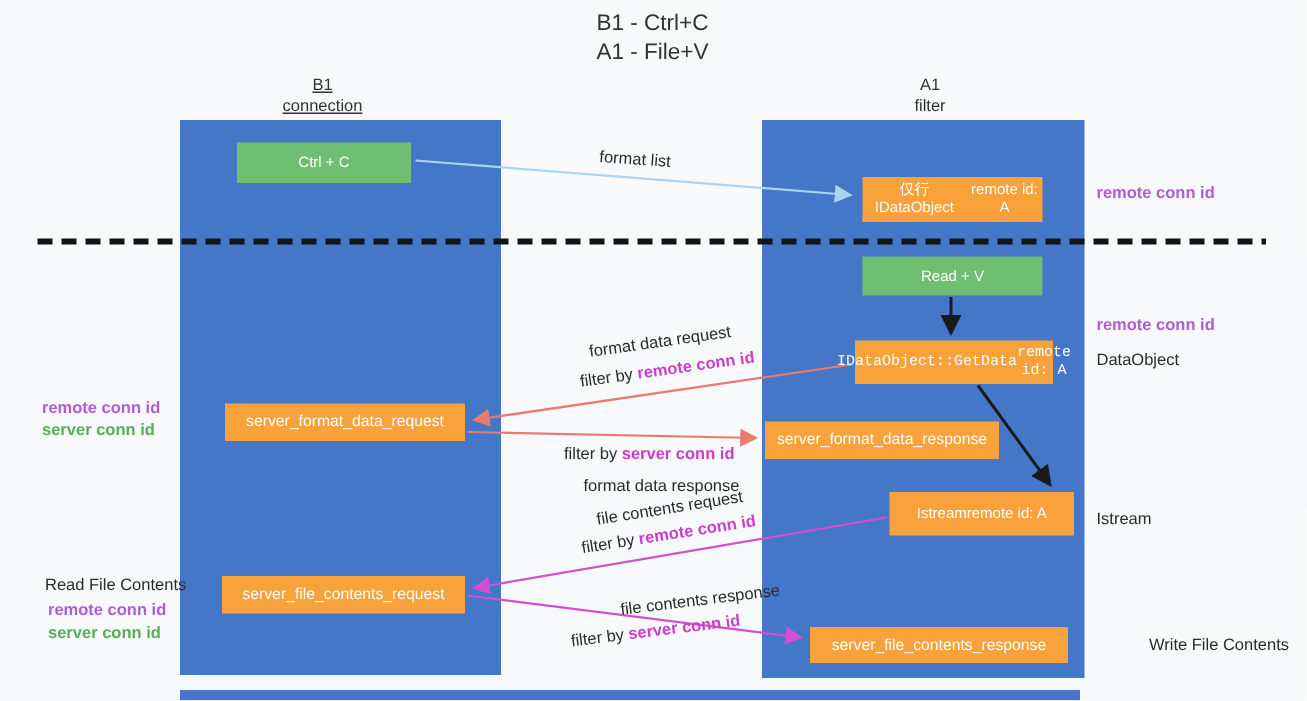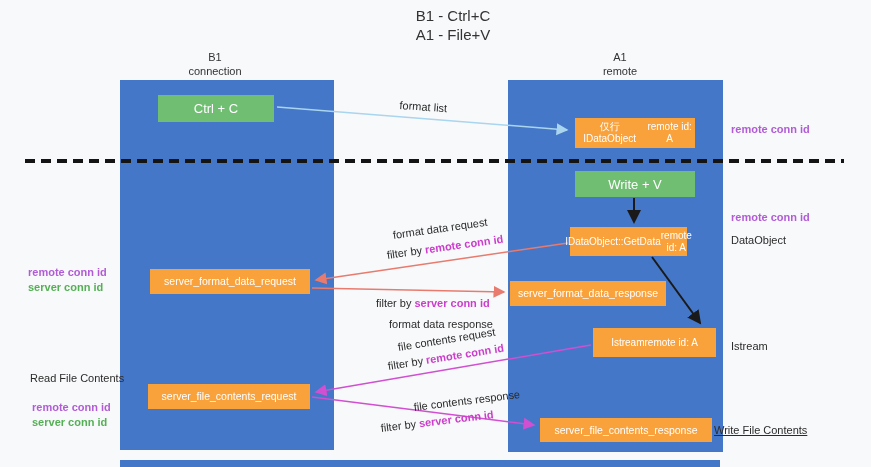--- a/index.html
+++ b/index.html
@@ -1,23 +1,23 @@
 <!DOCTYPE html>
 <html><head>
 <meta charset="utf-8">
 <style>
   * { margin:0; padding:0; box-sizing:border-box; }
   html,body { background:#ffffff; font-family:"Liberation Sans", sans-serif; }
   .canvas { position:relative; width:871px; height:467px; background:#f8f9fb; overflow:hidden; }
-  .title { position:absolute; left:348px; top:6px; width:210px; text-align:center;
+  .title { position:absolute; left:330px; top:6px; width:210px; text-align:center;
            font-size:15px; color:#333; line-height:19px; }
   .col-header { position:absolute; text-align:center; font-size:11px; color:#333; line-height:14px; }
   .lane { position:absolute; background:#4577c8; }
   .gbox { position:absolute; background:#6fbe72; color:#fff; display:flex; align-items:center;
-          justify-content:center; font-size:13px; }
+          justify-content:center; font-size:10px; }
   .obox { position:absolute; background:#f9a13b; color:#fff; display:flex; flex-direction:row;
           align-items:center; justify-content:center; text-align:center; font-size:10.5px; line-height:13px; }
   .obox.small { font-size:10px; line-height:12px; }
   .lbl { position:absolute; font-size:11px; color:#2b2b2b; white-space:nowrap; }
   .purple { color:#b15cd6; font-weight:bold; }
   .green-t { color:#55b055; font-weight:bold; }
   .hl-magenta { color:#cb3ecb; font-weight:bold; }
   .filter-prefix { margin-right:3px; }
   .rot { transform-origin:left top; }
   svg.arrows { position:absolute; left:0; top:0; pointer-events:none; }
@@ -25,27 +25,27 @@
 </head>
 <body>
 
 <div class="canvas">
 
   <div class="title">
     <div>B1 - Ctrl+C</div>
     <div>A1 - File+V</div>
   </div>
 
-  <div class="col-header" style="left:170px; top:50px; width:90px;">
+  <div class="col-header" style="left:170px; top:50px; width:90px;text-decoration:underline;">
     <div>B1</div>
     <div>connection</div>
   </div>
   <div class="col-header" style="left:575px; top:50px; width:90px;">
     <div>A1</div>
-    <div>remote</div>
+    <div>filter</div>
   </div>
 
   <div class="lane" style="left:120px; top:80px; width:214px; height:370px;"></div>
   <div class="lane" style="left:508px; top:80px; width:215px; height:372px;"></div>
   <div class="lane" style="left:120px; top:460px; width:600px; height:7px;"></div>
 
   <svg class="arrows" width="871" height="467" viewBox="0 0 871 467">
     <defs>
       <marker id="ah-blue" markerWidth="9" markerHeight="9" refX="7" refY="4" orient="auto">
         <path d="M0,0 L8,4 L0,8 Z" fill="#a9d5ee"></path>
@@ -75,28 +75,28 @@
 
     <line x1="591" y1="345" x2="316" y2="392" stroke="#d14fd1" stroke-width="1.5" marker-end="url(#ah-magenta)"></line>
 
     <line x1="312" y1="397" x2="534" y2="425" stroke="#d14fd1" stroke-width="1.5" marker-end="url(#ah-magenta)"></line>
   </svg>
 
   <div class="gbox" style="left:158px; top:95px; width:116px; height:27px;">
     <span>Ctrl + C</span>
   </div>
   <div class="gbox" style="left:575px; top:171px; width:120px; height:26px;">
-    <span>Write + V</span>
+    <span>Read + V</span>
   </div>
 
   <div class="obox small" style="left:575px; top:118px; width:120px; height:30px;">
     <div>仅行IDataObject</div>
     <div>remote id: A</div>
   </div>
-  <div class="obox small" style="left:570px; top:227px; width:117px; height:29px;">
+  <div class="obox small" style="left:570px; top:227px; width:132px; height:29px;font-family:Liberation Mono, monospace;">
     <div>IDataObject::GetData</div>
     <div>remote id: A</div>
   </div>
   <div class="obox small" style="left:593px; top:328px; width:123px; height:29px;">
     <div>Istream</div>
     <div>remote id: A</div>
   </div>
 
   <div class="obox" style="left:150px; top:269px; width:160px; height:25px;">
     <span>server_format_data_request</span>
@@ -130,21 +130,21 @@
 
   <div class="lbl rot" style="left:413px; top:401px; transform:rotate(-7deg);">file contents response</div>
   <div class="lbl rot" style="left:380px; top:422px; transform:rotate(-7deg);">
     <span class="filter-prefix">filter by</span><span class="hl-magenta">server conn id</span>
   </div>
 
   <div class="lbl purple" style="left:731px; top:123px;">remote conn id</div>
   <div class="lbl purple" style="left:731px; top:211px;">remote conn id</div>
   <div class="lbl" style="left:731px; top:234px;">DataObject</div>
   <div class="lbl" style="left:731px; top:340px;">Istream</div>
-  <div class="lbl" style="left:714px; top:424px;text-decoration:underline;">Write File Contents</div>
+  <div class="lbl" style="left:766px; top:424px;">Write File Contents</div>
 
   <div class="lbl purple" style="left:28px; top:266px;">remote conn id</div>
   <div class="lbl green-t" style="left:28px; top:281px;">server conn id</div>
-  <div class="lbl" style="left:30px; top:372px;">Read File Contents</div>
+  <div class="lbl" style="left:30px; top:384px;">Read File Contents</div>
   <div class="lbl purple" style="left:32px; top:401px;">remote conn id</div>
   <div class="lbl green-t" style="left:32px; top:416px;">server conn id</div>
 
 </div>
 
 </body></html>

